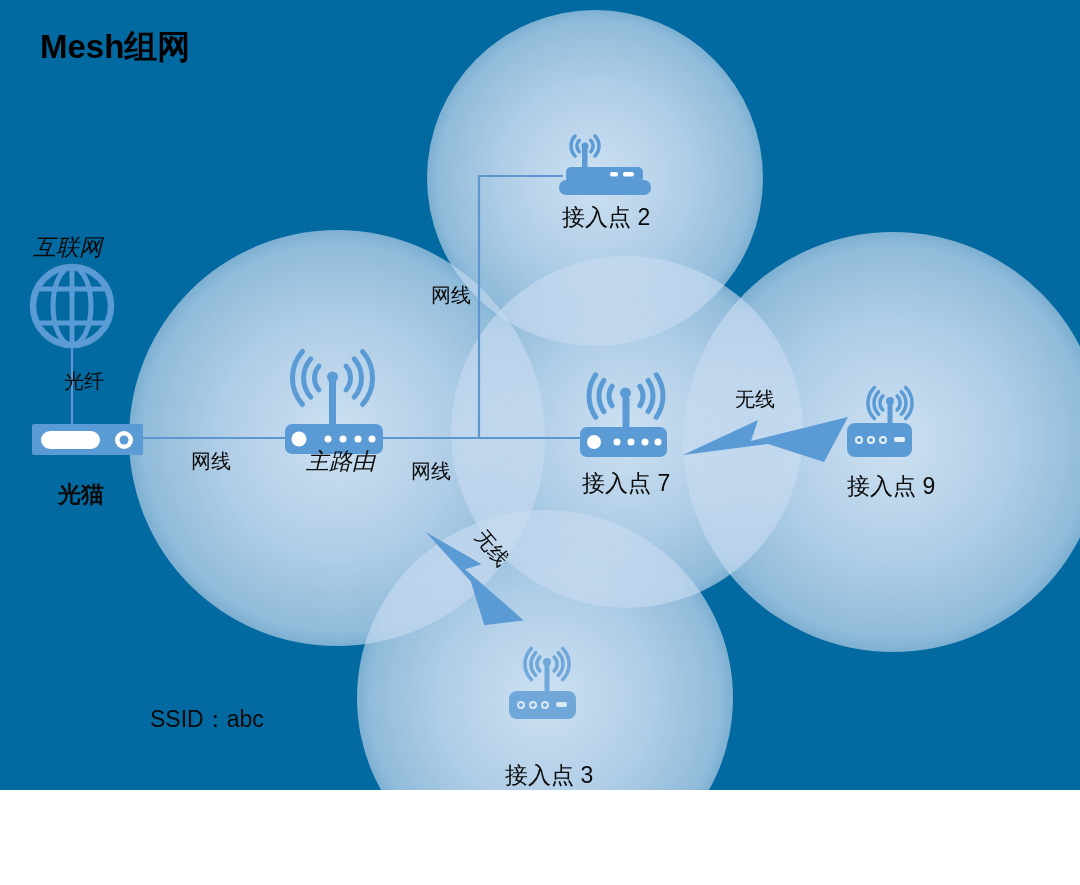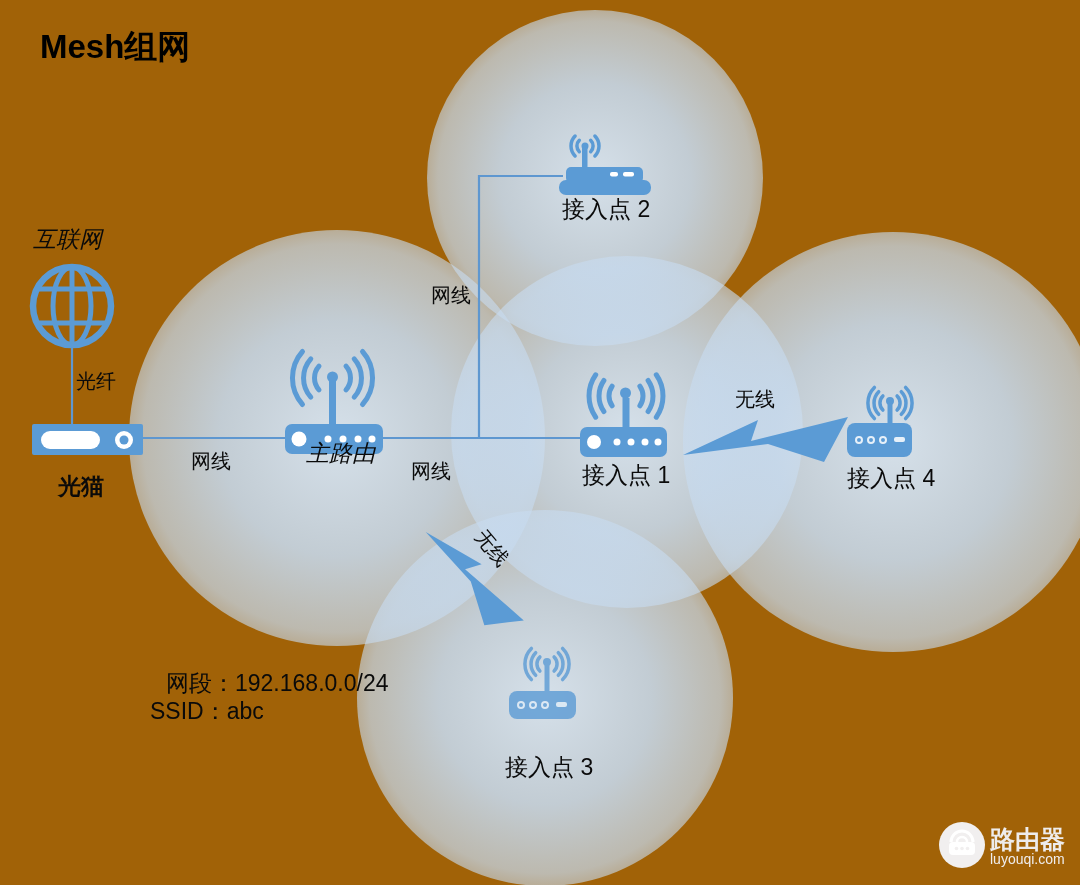--- a/index.html
+++ b/index.html
@@ -1,26 +1,26 @@
 <!DOCTYPE html>
 <html><head>
 <meta charset="utf-8">
 <style>
   html,body{margin:0;padding:0;}
   body{font-family:"Liberation Sans","DejaVu Sans",sans-serif;background:#fff;}
-  #stage{position:relative;width:1080px;height:885px;background:#a16207;overflow:hidden;}
+  #stage{position:relative;width:1080px;height:790px;background:#0369a1;overflow:hidden;}
   .glow{position:absolute;border-radius:50%;
     background:radial-gradient(circle,
       rgba(216,231,246,0.95) 0%,
       rgba(199,219,240,0.88) 40%,
       rgba(199,219,240,0.72) 66%,
       rgba(205,223,242,0.30) 85%,
       rgba(205,223,242,0) 100%);}
   .lbl{position:absolute;color:#0a0a0a;white-space:nowrap;line-height:1.05;}
-  .fs23{font-size:23px;}
+  .fs23{font-size:23px;margin-top:8px;}
   .fs20{font-size:20px;}
   .title{font-size:33px;font-weight:bold;color:#000;}
   .rot{transform:rotate(50deg);transform-origin:0 0;}
   svg{position:absolute;left:0;top:0;}
   .wm-name{position:absolute;color:#eeecec;font-size:25px;font-weight:bold;white-space:nowrap;}
   .wm-domain{position:absolute;color:#efeded;font-size:14px;white-space:nowrap;}
 </style>
 </head>
 <body>
 
@@ -159,35 +159,34 @@
       <rect x="949" y="842" width="26" height="13" rx="4" fill="#fff"></rect>
       <circle cx="956.5" cy="848.5" r="1.8" fill="#F1EFEF"></circle>
       <circle cx="962" cy="848.5" r="1.8" fill="#F1EFEF"></circle>
       <circle cx="967.5" cy="848.5" r="1.8" fill="#F1EFEF"></circle>
     </g>
   </svg>
 
   <div class="lbl title" style="left:40px;top:30px;">Mesh组网</div>
 
   <div class="lbl fs23" style="left:33px;top:227px;font-style:italic;">互联网</div>
-  <div class="lbl fs20" style="left:76px;top:371px;text-align:center;">光纤</div>
+  <div class="lbl fs20" style="left:64px;top:371px;text-align:center;">光纤</div>
   <div class="lbl fs23" style="left:58px;top:474px;font-weight:bold;">光猫</div>
 
   <div class="lbl fs20" style="left:191px;top:451px;">网线</div>
   <div class="lbl fs23" style="left:306px;top:441px;font-style:italic;">主路由</div>
   <div class="lbl fs20" style="left:411px;top:461px;">网线</div>
   <div class="lbl fs20" style="left:431px;top:285px;">网线</div>
 
   <div class="lbl fs23" style="left:562px;top:197px;">接入点 2</div>
-  <div class="lbl fs23" style="left:582px;top:463px;">接入点 1</div>
+  <div class="lbl fs23" style="left:582px;top:463px;">接入点 7</div>
   <div class="lbl fs20" style="left:735px;top:389px;">无线</div>
-  <div class="lbl fs23" style="left:847px;top:466px;">接入点 4</div>
+  <div class="lbl fs23" style="left:847px;top:466px;">接入点 9</div>
 
   <div class="lbl fs20 rot" style="left:487px;top:526px;">无线</div>
   <div class="lbl fs23" style="left:505px;top:755px;">接入点 3</div>
 
-  <div class="lbl fs23" style="left:166px;top:671px;">网段：192.168.0.0/24</div>
   <div class="lbl fs23" style="left:150px;top:699px;">SSID：abc</div>
 
   <div class="wm-name" style="left:990px;top:823px;">路由器</div>
   <div class="wm-domain" style="left:990px;top:851px;">luyouqi.com</div>
 
 </div>
 
 </body></html>

